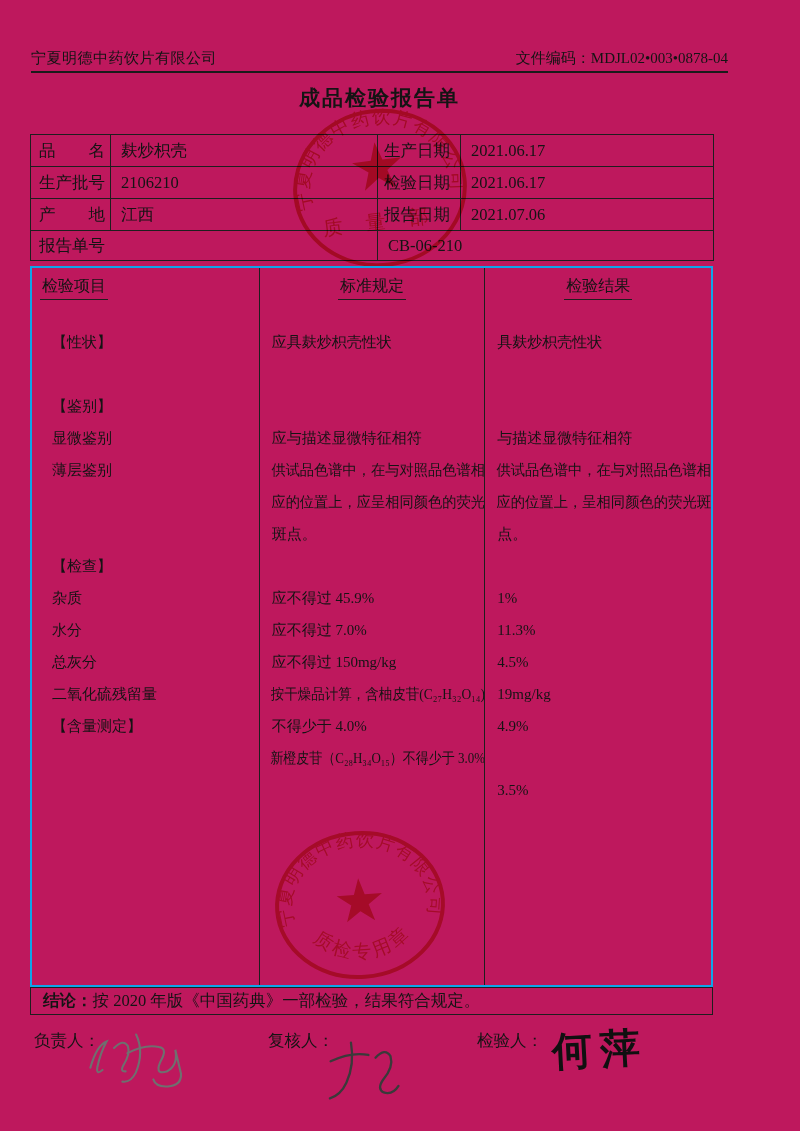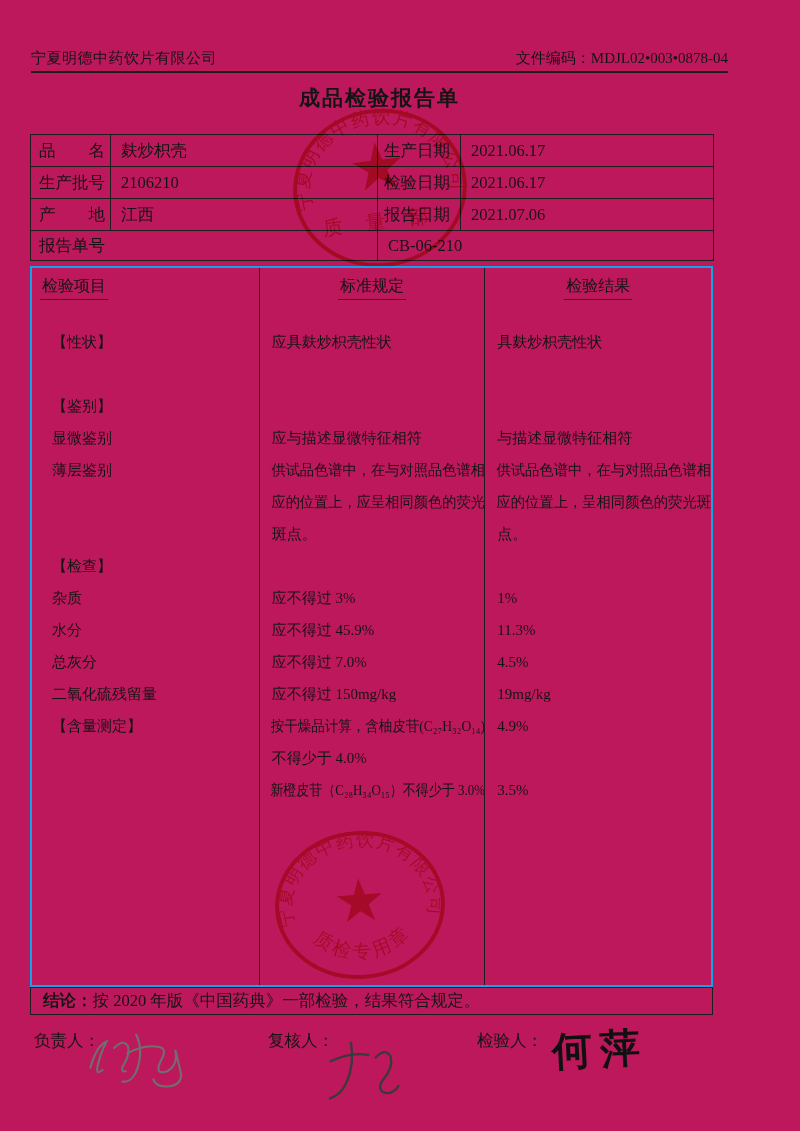--- a/index.html
+++ b/index.html
@@ -132,21 +132,20 @@
         </div>
         <div class="col-spacer"></div>
         <div class="m-row">应具麸炒枳壳性状</div>
         <div class="m-row"></div>
         <div class="m-row"></div>
         <div class="m-row">应与描述显微特征相符</div>
         <div class="m-row" style="transform-origin: left center; transform: scaleX(0.949367);">供试品色谱中，在与对照品色谱相</div>
         <div class="m-row" style="transform-origin: left center; transform: scaleX(0.949367);">应的位置上，应呈相同颜色的荧光</div>
         <div class="m-row">斑点。</div>
         <div class="m-row"></div>
-        <div class="m-row">应不得过 3%</div>
         <div class="m-row">应不得过 45.9%</div>
         <div class="m-row">应不得过 7.0%</div>
         <div class="m-row">应不得过 150mg/kg</div>
         <div class="m-row" style="transform-origin: left center; transform: scaleX(0.9);">按干燥品计算，含柚皮苷(C₂₇H₃₂O₁₄)</div>
         <div class="m-row">不得少于 4.0%</div>
         <div class="m-row" style="transform-origin: left center; transform: scaleX(0.865385);">新橙皮苷（C₂₈H₃₄O₁₅）不得少于 3.0%</div>
       </div>
     <div class="main-col c2">
         <div class="col-header">
           <span>检验结果</span>

